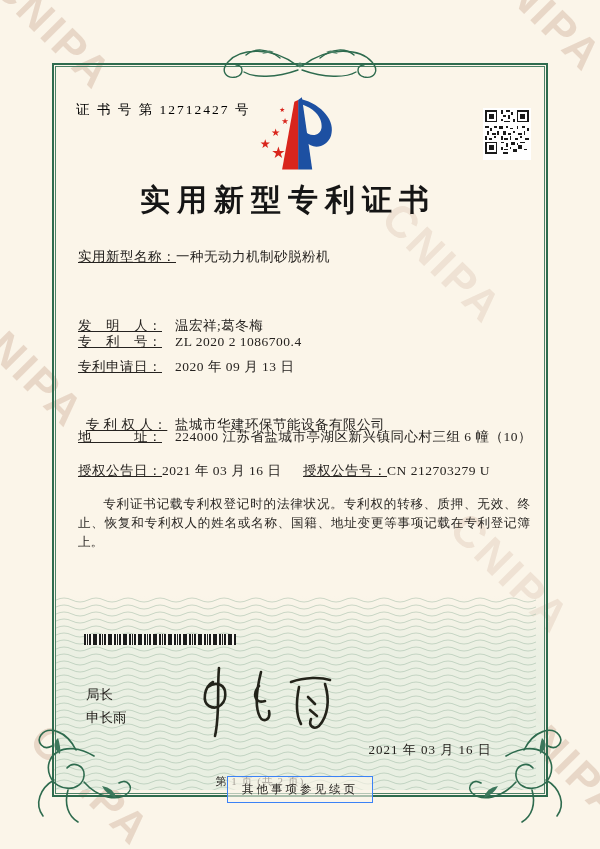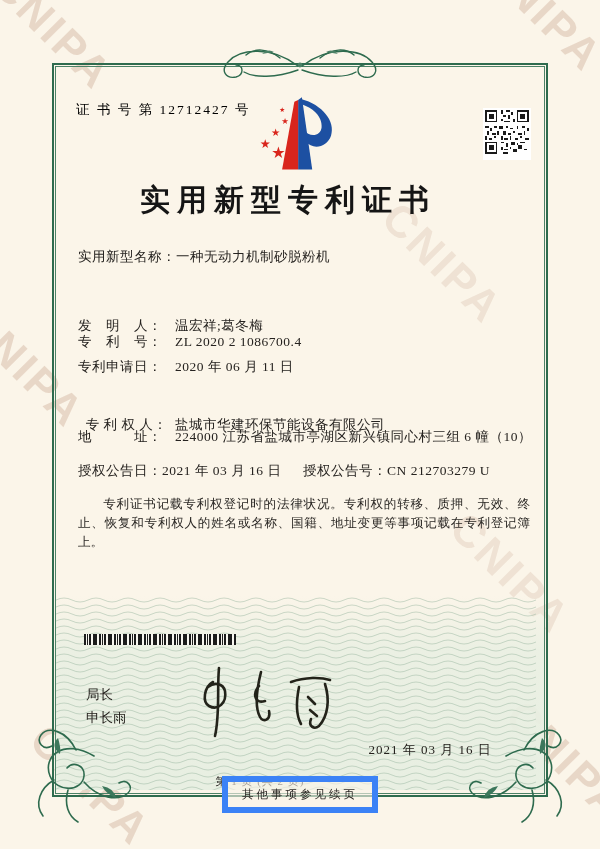--- a/index.html
+++ b/index.html
@@ -36,21 +36,21 @@
   .waves svg{display:block;}
   
   .certno{left:76px;top:101px;font-size:13.5px;letter-spacing:2px;color:#000000;z-index:4;}
   
   .title{
     left:0;top:180px;width:576px;text-align:center;z-index:4;
     font-size:30px;font-weight:bold;letter-spacing:7px;color:#151515;
   }
   
   .row{position:absolute;left:78px;z-index:4;font-size:13.5px;color:#262320;white-space:nowrap;}
-  .row .lab{display:inline-block;min-width:97px;letter-spacing:.5px;}
+  .row .lab{display:inline-block;min-width:97px;letter-spacing:.5px;text-decoration:underline;}
   .row .val{letter-spacing:.5px;}
   
   .paras{
     position:absolute;left:78px;top:495px;width:452px;z-index:4;
     font-size:12.6px;line-height:19px;text-align:justify;color:#2b2825;
   }
   .paras p{margin:0;text-indent:2em;}
   
   .barcode{
     left:84px;top:634px;width:152px;height:11px;z-index:4;
@@ -58,21 +58,21 @@
     background-image:
       repeating-linear-gradient(90deg,#1c1c1c 0 2px,transparent 2px 5px),
       repeating-linear-gradient(90deg,#1c1c1c 0 1px,transparent 1px 3px);
   }
   .commissioner{left:86px;top:683px;z-index:4;font-size:13.5px;color:#24211d;line-height:23px;}
   .signature{left:175px;top:660px;z-index:4;}
   .issue-date{left:350px;top:741px;width:160px;text-align:center;z-index:4;font-size:13px;letter-spacing:1px;color:#24211d;}
   .pageinfo{left:0;top:774px;width:520px;text-align:center;z-index:4;font-size:11px;letter-spacing:1px;color:#2b2825;}
   .footer-note{
     left:50%;top:776px;transform:translateX(-50%);z-index:4;
-    border:6px solid #3b82f6;padding:5px 14px;font-size:11.5px;letter-spacing:3px;color:#2b2825;background:rgba(251,245,233,.6);
+    border:1px solid #3b82f6;padding:5px 14px;font-size:11.5px;letter-spacing:3px;color:#2b2825;background:rgba(251,245,233,.6);
   }
   .logo{left:252px;top:84px;z-index:4;}
   .qr{left:483px;top:108px;z-index:4;background:#fff;padding:2px;}
   .ornament{z-index:3;pointer-events:none;}
 </style>
 </head>
 <body>
 
 <div class="wm" style="left:-22px;top:4px;">CNIPA</div>
 <div class="wm" style="left:468px;top:-14px;">CNIPA</div>
@@ -252,21 +252,21 @@
 <div class="row" style="top:248px;">
   <span class="lab">实用新型名称：</span><span class="val">一种无动力机制砂脱粉机</span>
 </div>
 <div class="row" style="top:285px;margin-top:32px;">
   <span class="lab">发　明　人：</span><span class="val">温宏祥;葛冬梅</span>
 </div>
 <div class="row" style="top:333px;">
   <span class="lab">专　利　号：</span><span class="val">ZL 2020 2 1086700.4</span>
 </div>
 <div class="row" style="top:358px;">
-  <span class="lab">专利申请日：</span><span class="val">2020 年 06 月 11 日</span>
+  <span class="lab">专利申请日：</span><span class="val">2020 年 09 月 13 日</span>
 </div>
 <div class="row" style="top:416px;text-align:center;">
   <span class="lab">专 利 权 人：</span><span class="val">盐城市华建环保节能设备有限公司</span>
 </div>
 <div class="row" style="top:428px;">
   <span class="lab">地　　　址：</span><span class="val">224000 江苏省盐城市亭湖区新兴镇同心村三组 6 幢（10）</span>
 </div>
 <div class="row" style="top:462px;">
   <span class="lab" style="min-width:0;">授权公告日：</span><span class="val">2021 年 03 月 16 日</span>
 </div>

